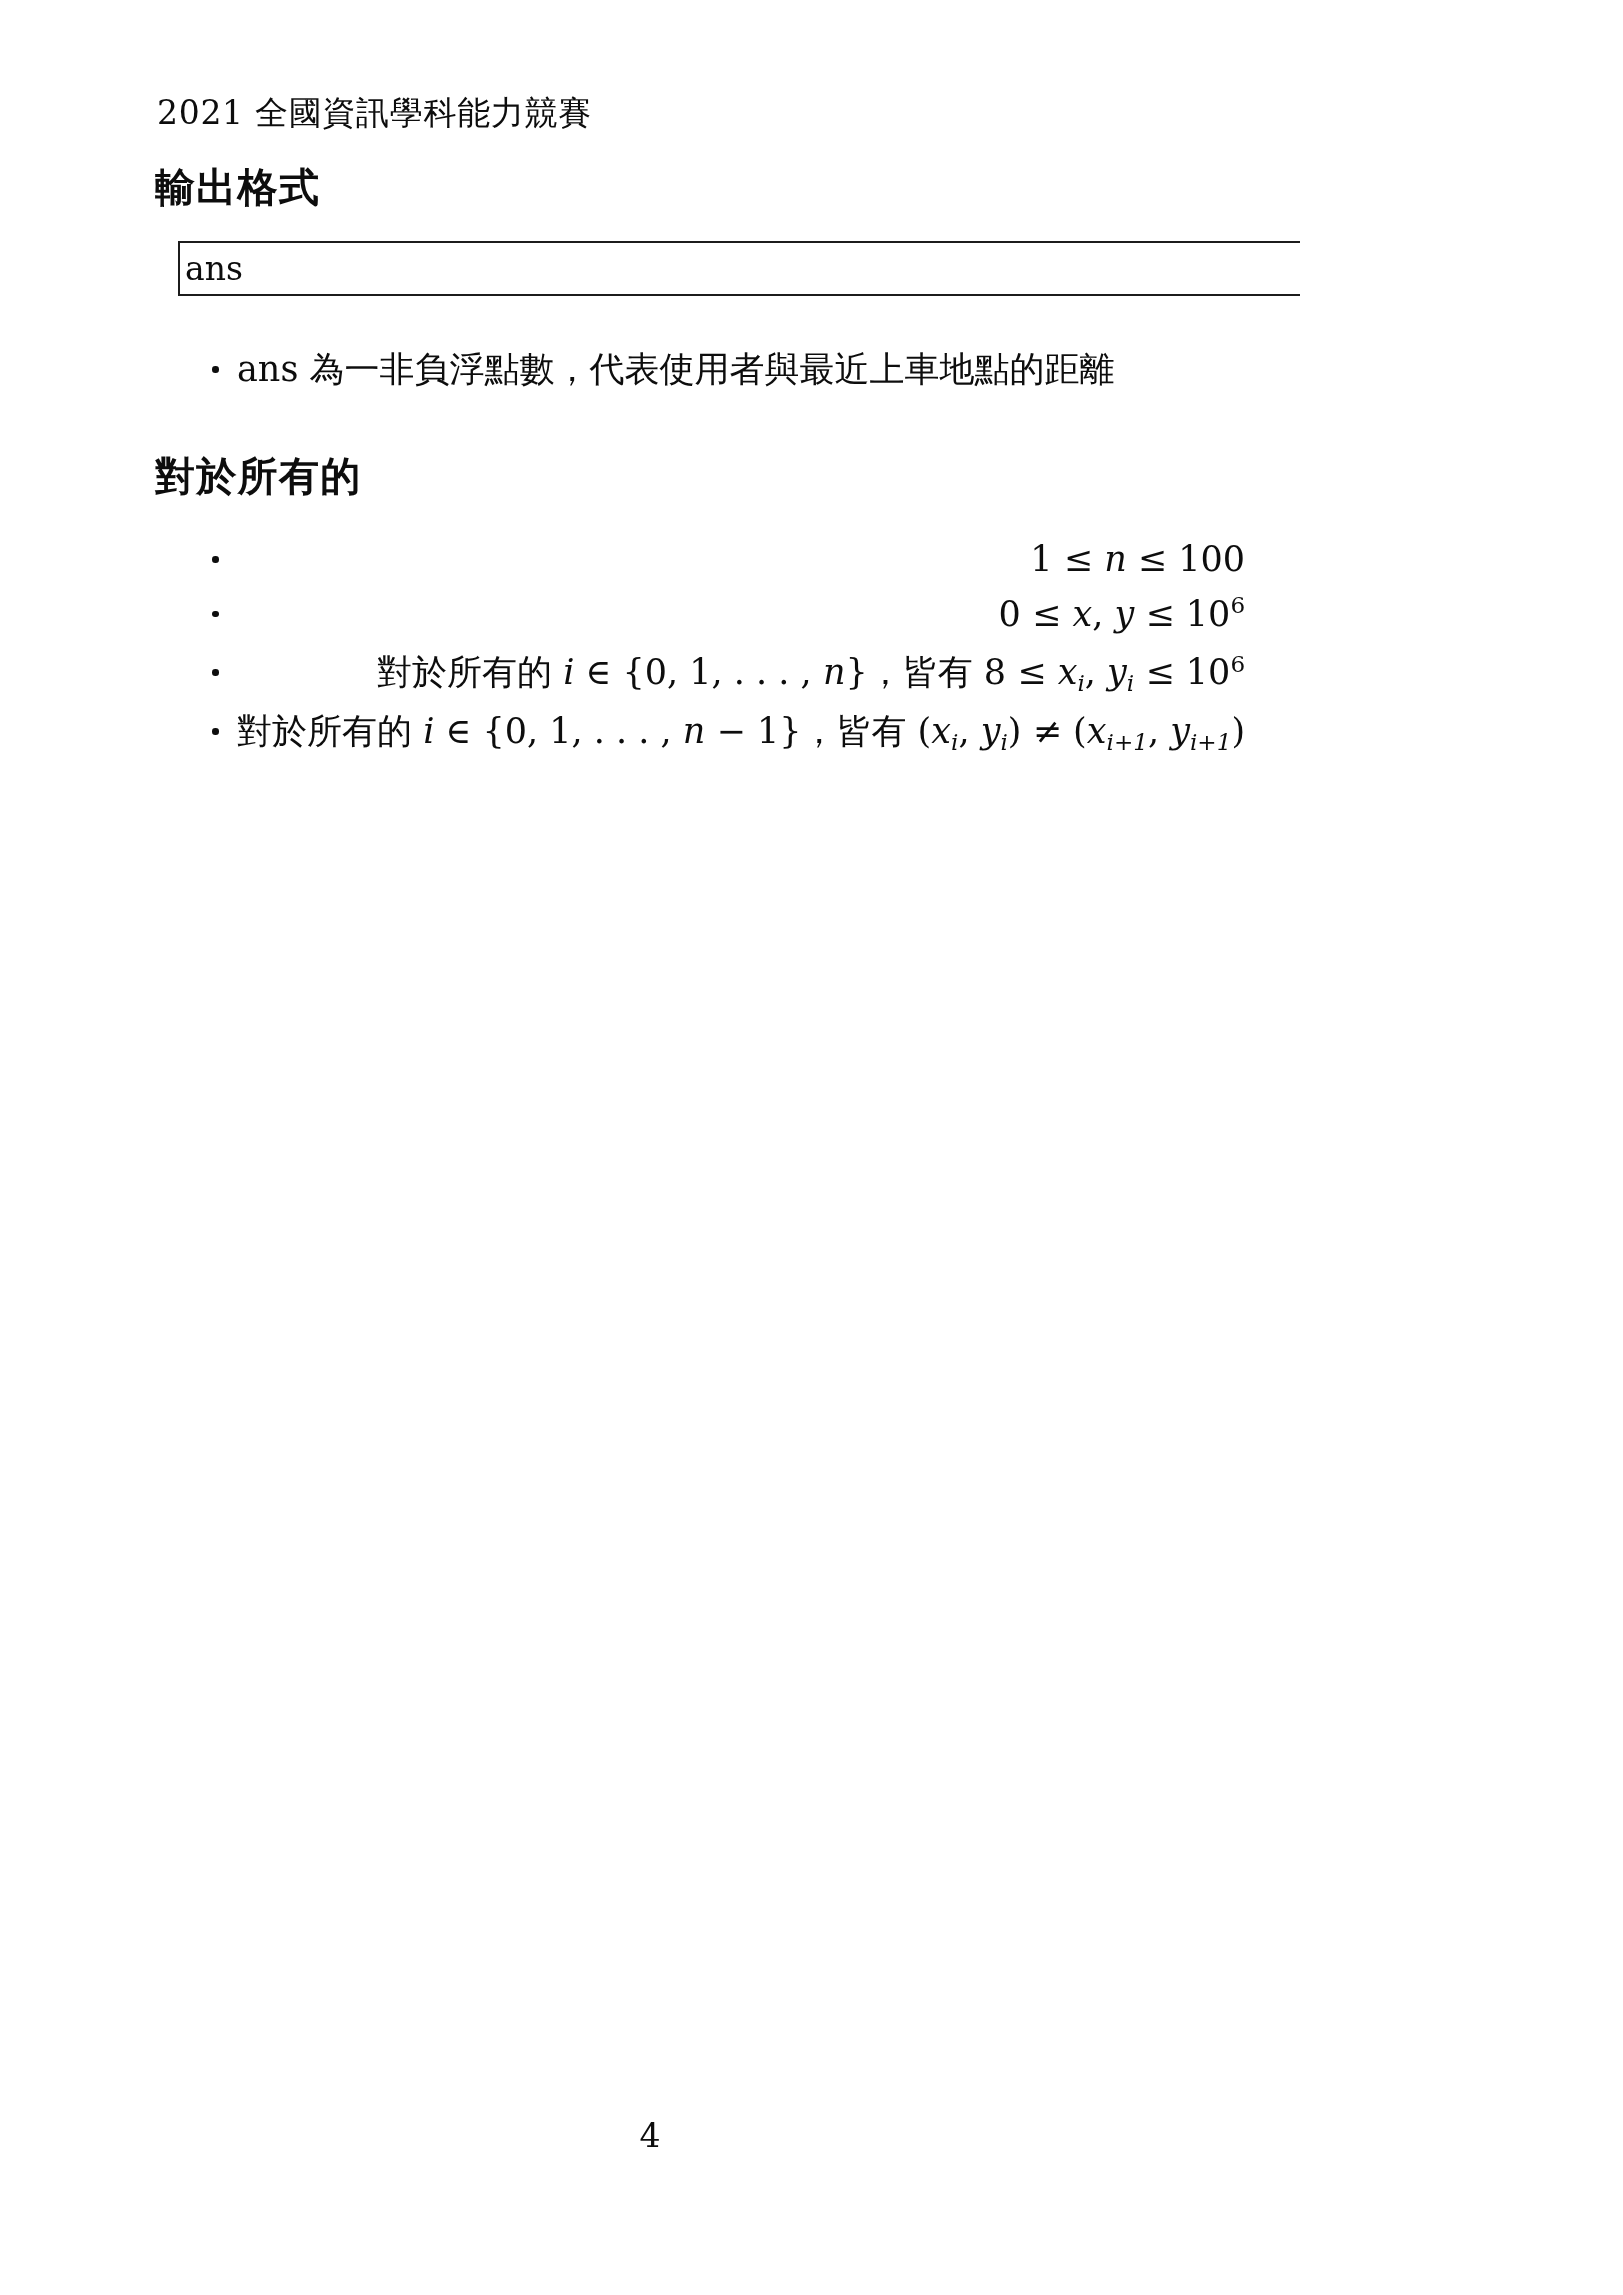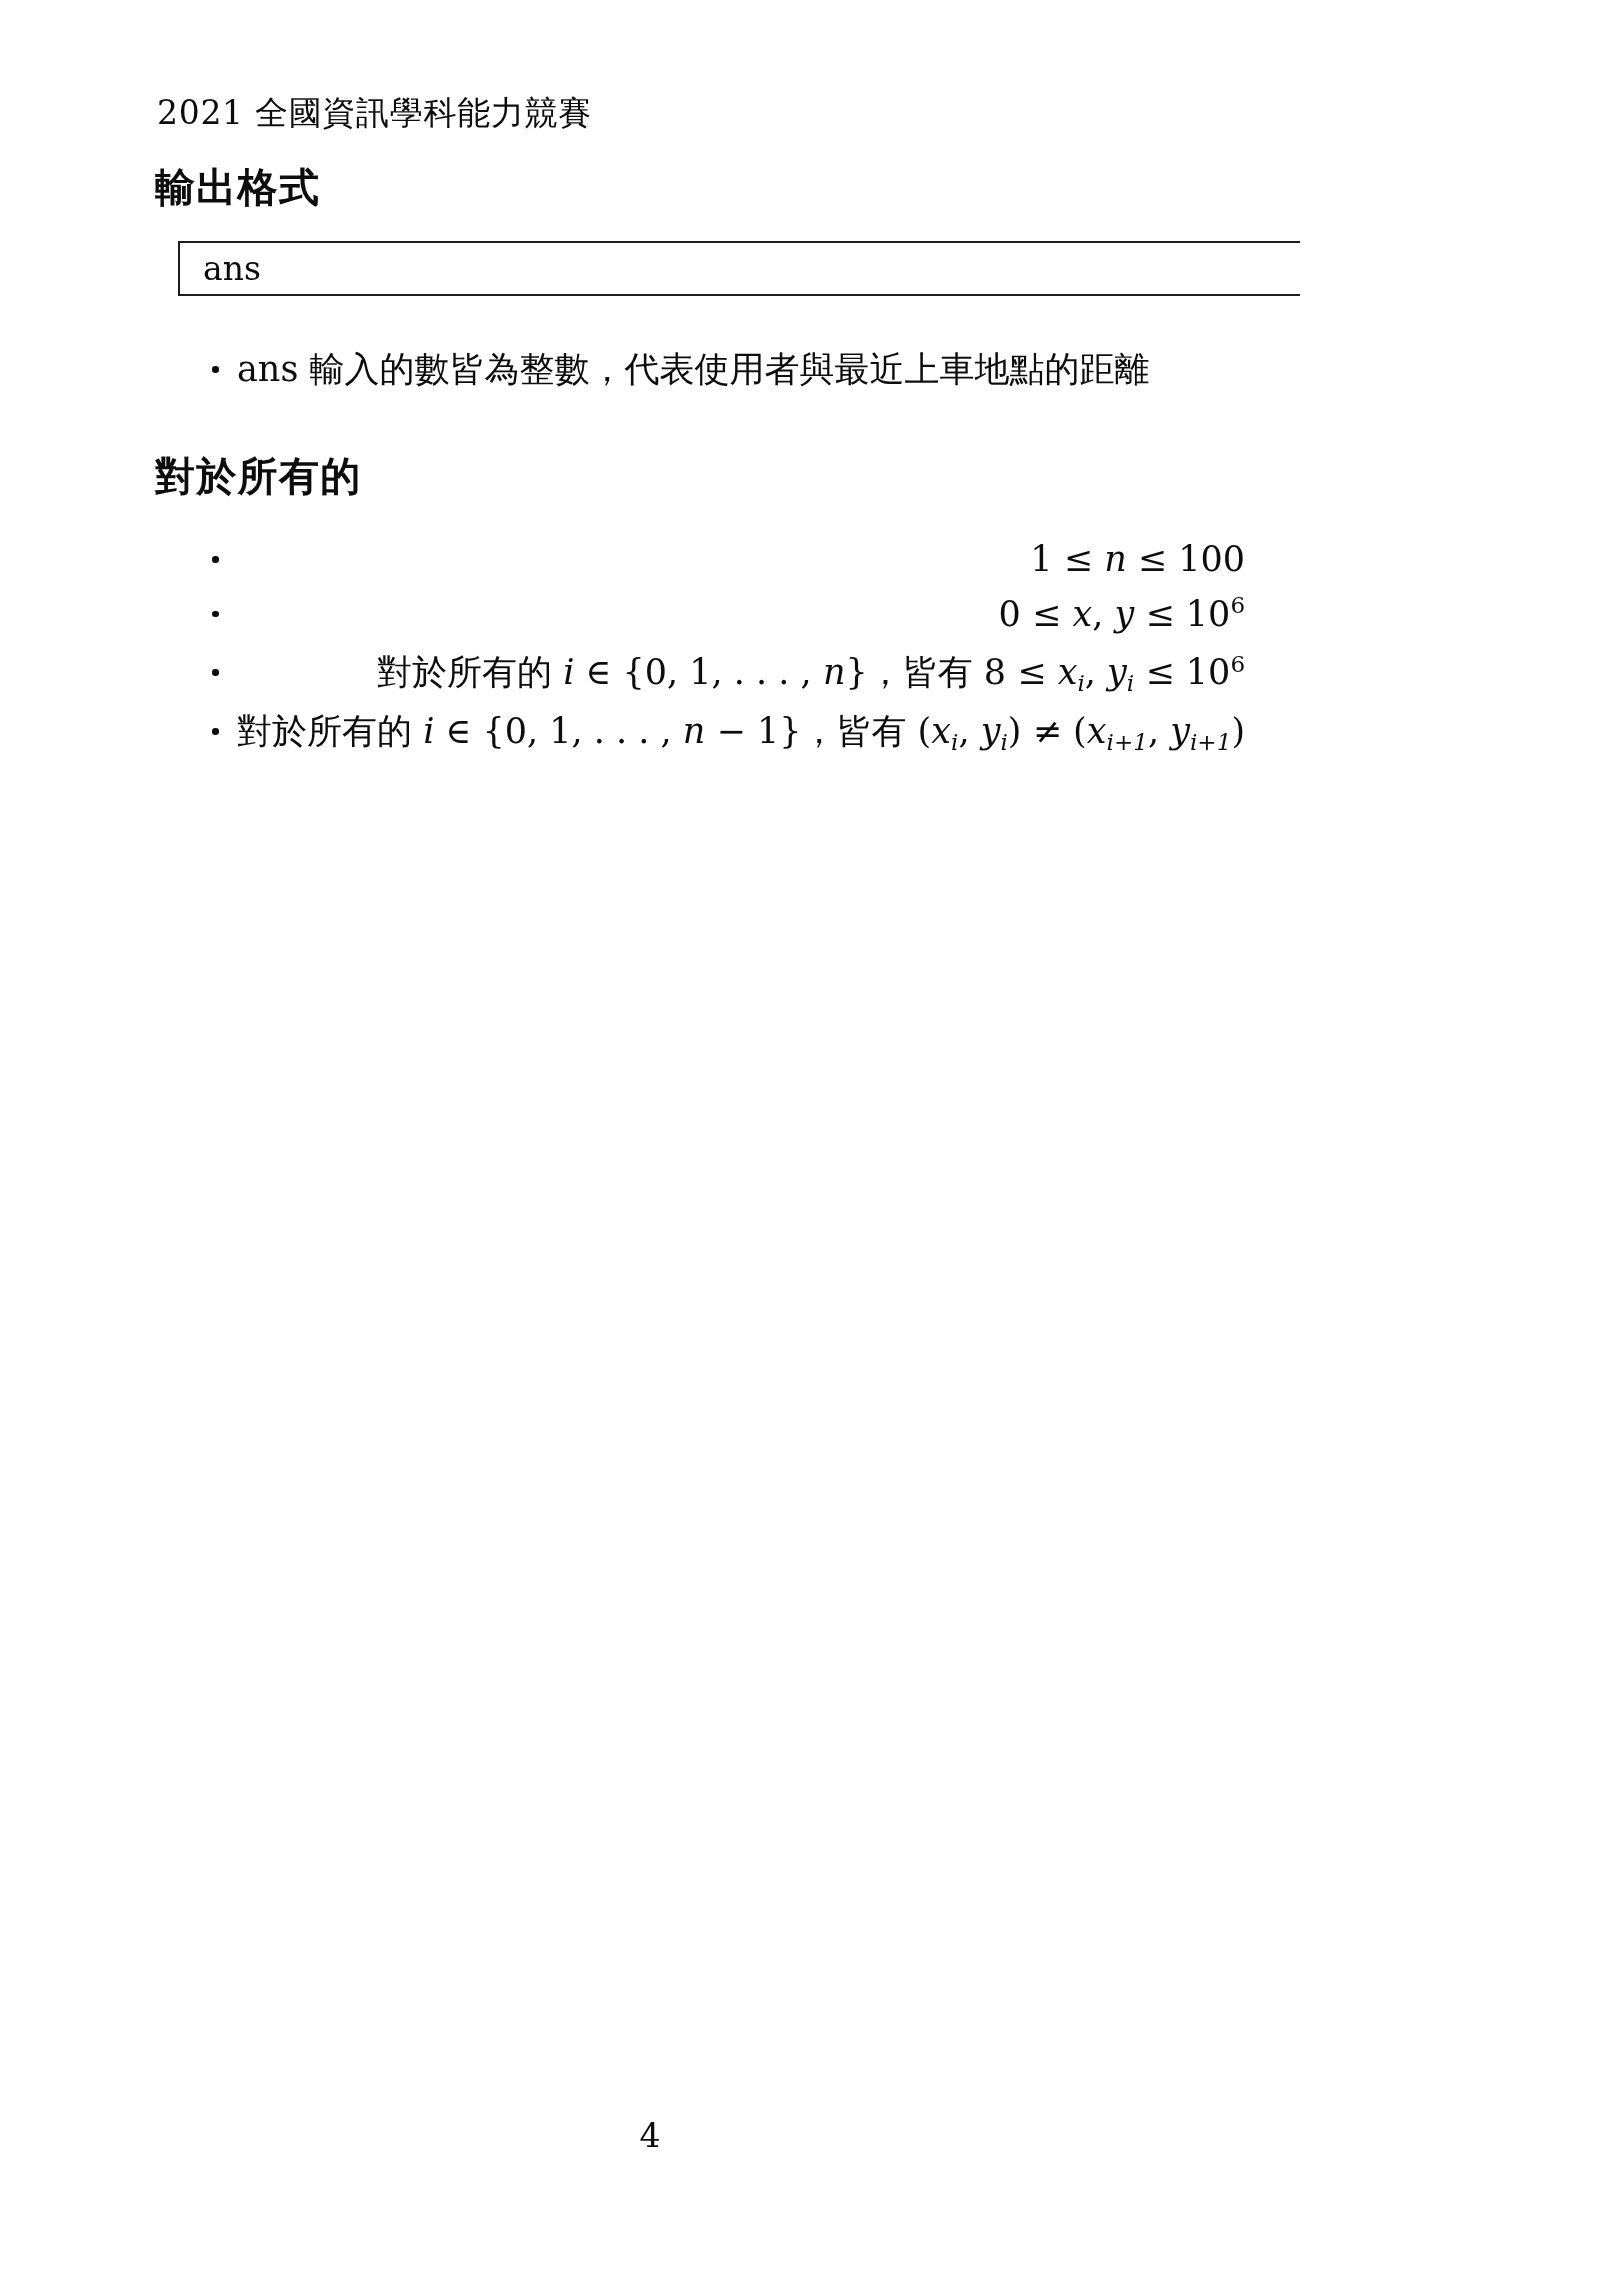--- a/index.html
+++ b/index.html
@@ -36,21 +36,21 @@
   .code-box {
     position: absolute;
     left: 178px;
     top: 241px;
     width: 1237px;
     height: 55px;
     border: 2.6px solid #1c1c1c;
     background: #ffffff;
     display: flex;
     align-items: center;
-    padding-left: 23px;
+    padding-left: 5px;
     font-size: 33px;
   }
   ul.bullet-list {
     position: absolute;
     list-style: none;
   }
   #list-output { left: 211px; top: 349px; }
   #list-constraints { left: 211px; top: 539px; text-align: right; }
   ul.bullet-list li {
     position: relative;
@@ -101,21 +101,21 @@
 
   <div class="section-heading" id="heading-output">輸出格式</div>
 
   <div class="code-box">
     <span>ans</span>
   </div>
 
   <ul class="bullet-list" id="list-output">
     <li>
       <span class="bullet-dot"></span>
-      <span><span class="seg-t">ans 輸入的數皆為整數，代表使用者與最近上車地點的距離</span></span>
+      <span><span class="seg-t">ans 為一非負浮點數，代表使用者與最近上車地點的距離</span></span>
     </li>
   </ul>
 
   <div class="section-heading" id="heading-constraints">對於所有的</div>
 
   <ul class="bullet-list" id="list-constraints">
     <li>
       <span class="bullet-dot"></span>
       <span><span class="seg-t">1 ≤ </span><span class="seg-i">n</span><span class="seg-t"> ≤ 100</span></span>
     </li>

